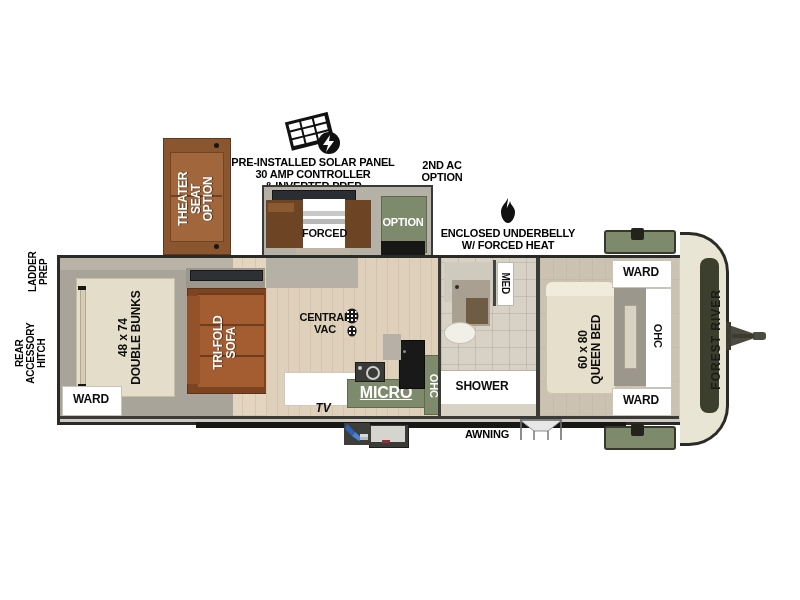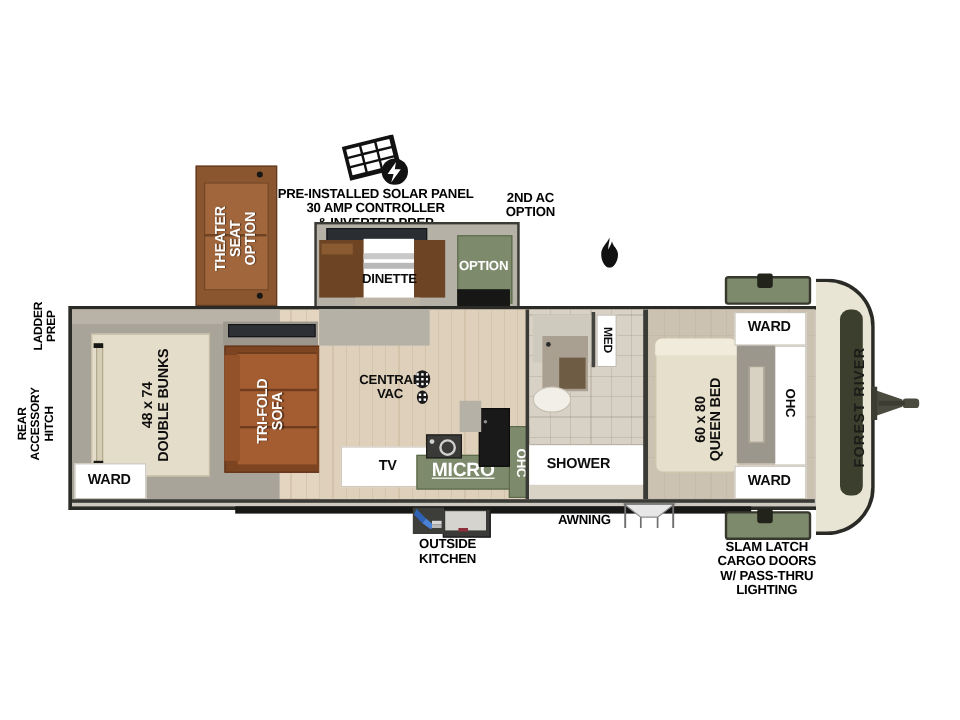--- a/index.html
+++ b/index.html
@@ -122,20 +122,22 @@
 
   <div class="callout" style="left:407px;top:160px;width:70px;font-size:11px;text-align:center;">2ND AC
 OPTION</div>
 
   <div class="flame-wrap" style="left:497px;top:197px;width:22px;height:28px;">
     <svg width="22" height="28" viewBox="0 0 22 28">
       <path d="M11 1 C 8 7, 4 9, 4 15 C 4 21, 7.5 26, 11 26 C 14.5 26, 18 21, 18 15
                C 18 10, 14 9, 13 4 C 12.2 7.5, 10.5 9, 10 11 C 9.5 8, 11 5, 11 1 Z" fill="#111"></path>
     </svg>
   </div>
+  <div class="callout" style="left:433px;top:228px;width:150px;font-size:11px;">ENCLOSED UNDERBELLY
+W/ FORCED HEAT</div>
 
   <div class="callout rot90" style="left:9px;top:261px;width:60px;font-size:10px;">LADDER
 PREP</div>
   <div class="callout rot90" style="left:-11px;top:337px;width:84px;font-size:10px;">REAR
 ACCESSORY
 HITCH</div>
 
   <div class="box" style="left:163px;top:138px;width:66px;height:115px;background:#8a5630;border:1px solid #5f3a1f;"></div>
   <div class="box" style="left:170px;top:152px;width:52px;height:88px;background:#a1663c;border:1px solid #704526;"></div>
   <div class="box" style="left:170px;top:195px;width:52px;height:2px;background:#6d4322;"></div>
@@ -148,21 +150,21 @@
 
   <div class="box" style="left:272px;top:190px;width:82px;height:11px;background:#2a2e33;border:1px solid #15181b;"></div>
 
   <div class="box cab-brown" style="left:266px;top:200px;width:40px;height:48px;"></div>
   <div class="box cab-brown" style="left:343px;top:200px;width:28px;height:48px;"></div>
   <div class="box" style="left:268px;top:203px;width:26px;height:9px;background:#8a5a31;"></div>
 
   <div class="box white" style="left:303px;top:199px;width:42px;height:57px;"></div>
   <div class="box" style="left:303px;top:211px;width:42px;height:5px;background:#c8c8c8;"></div>
   <div class="box" style="left:303px;top:219px;width:42px;height:5px;background:#b8b8b8;"></div>
-  <div class="rlabel" style="left:297px;top:228px;width:55px;font-size:11px;">DINETTE</div>
+  <div class="rlabel" style="left:297px;top:228px;width:55px;font-size:11px;">FORCED</div>
 
   <div class="box" style="left:296px;top:248px;width:54px;height:9px;background:#bdb6a6;"></div>
 
   <div class="box cab-green" style="left:381px;top:196px;width:44px;height:55px;border:1px solid #5d6a4c;"></div>
   <div class="box" style="left:381px;top:241px;width:44px;height:14px;background:#171715;"></div>
   <div class="rlabel" style="left:380px;top:217px;width:46px;font-size:11px;color:#fff;">OPTION</div>
 
   <div class="shell" style="left:57px;top:255px;width:625px;height:164px;"></div>
 
   <div class="box floor-wood" style="left:60px;top:258px;width:619px;height:158px;"></div>
@@ -213,21 +215,21 @@
           <rect x="12" y="11" width="1.6" height="2"></rect>
         <rect x="6" y="20" width="2" height="2"></rect>
           <rect x="10" y="20" width="2" height="2"></rect>
         <rect x="6" y="24" width="2" height="2"></rect>
           <rect x="10" y="24" width="2" height="2"></rect>
       </g>
     </svg>
   </div>
 
   <div class="box white" style="left:284px;top:372px;width:78px;height:32px;border:1px solid #cfc9bc;"></div>
-  <div class="rlabel" style="left:284px;top:382px;width:78px;font-size:12px;">TV</div>
+  <div class="rlabel" style="left:284px;top:402px;width:78px;font-size:12px;font-style:italic;">TV</div>
 
   <div class="box cab-green" style="left:347px;top:379px;width:78px;height:27px;border:1px solid #5d6a4c;"></div>
   <div class="rlabel" style="left:348px;top:385px;width:76px;font-size:16px;color:#fff;text-decoration:underline;">MICRO</div>
   <div class="box" style="left:355px;top:362px;width:28px;height:18px;background:#3a3a38;border:1px solid #1d1d1b;"></div>
   <div class="box" style="left:366px;top:366px;width:10px;height:10px;border-radius:50%;border:2px solid #cfcfcf;"></div>
   <div class="box" style="left:358px;top:366px;width:4px;height:4px;border-radius:50%;background:#cfcfcf;"></div>
 
   <div class="box cab-green" style="left:424px;top:355px;width:17px;height:58px;border:1px solid #5d6a4c;"></div>
   <div class="rlabel rot90cw" style="left:411px;top:380px;width:44px;font-size:11px;color:#fff;">OHC</div>
 
@@ -293,40 +295,34 @@
   <div class="box" style="left:382px;top:440px;width:8px;height:3px;background:#8c2f3a;"></div>
   <div class="box" style="left:344px;top:423px;width:26px;height:22px;background:#3d3d3a;"></div>
   <div style="position:absolute;left:344px;top:420px;width:26px;height:26px;">
     <svg width="26" height="26" viewBox="0 0 26 26">
       <polygon points="3,4 11,12 8,16 1,9" fill="#2f62b5"></polygon>
       <polygon points="11,12 18,18 15,21 8,16" fill="#4a82d8"></polygon>
       <rect x="16" y="14" width="8" height="3" fill="#d8d8d8"></rect>
       <rect x="16" y="17" width="8" height="3" fill="#b9b9b9"></rect>
     </svg>
   </div>
-  <div class="callout" style="left:330px;top:449px;width:86px;font-size:11px;">OUTSIDE
-KITCHEN</div>
 
   <div class="callout" style="left:455px;top:429px;width:64px;font-size:11px;">AWNING</div>
   <div style="position:absolute;left:518px;top:418px;width:46px;height:24px;">
     <svg width="46" height="24" viewBox="0 0 46 24">
       <polygon points="2,2 44,2 30,13 16,13" fill="#e7e7e7" stroke="#8d8d8d" stroke-width="1"></polygon>
       <line x1="3" y1="2" x2="3" y2="22" stroke="#6f6f6f" stroke-width="1.6"></line>
       <line x1="43" y1="2" x2="43" y2="22" stroke="#6f6f6f" stroke-width="1.6"></line>
       <line x1="16" y1="13" x2="16" y2="22" stroke="#6f6f6f" stroke-width="1.4"></line>
       <line x1="30" y1="13" x2="30" y2="22" stroke="#6f6f6f" stroke-width="1.4"></line>
       <line x1="2" y1="2" x2="44" y2="2" stroke="#6f6f6f" stroke-width="1.4"></line>
     </svg>
   </div>
 
   <div class="box cab-green" style="left:604px;top:230px;width:68px;height:20px;border:2px solid #36382c;border-radius:3px;"></div>
   <div class="box" style="left:631px;top:228px;width:13px;height:12px;background:#22241c;border-radius:2px;"></div>
 
   <div class="box cab-green" style="left:604px;top:426px;width:68px;height:20px;border:2px solid #36382c;border-radius:3px;"></div>
   <div class="box" style="left:631px;top:424px;width:13px;height:12px;background:#22241c;border-radius:2px;"></div>
 
-  <div class="callout" style="left:583px;top:451px;width:112px;font-size:11px;">SLAM LATCH
-CARGO DOORS
-W/ PASS-THRU
-LIGHTING</div>
 
 
 </div>
 
 </body></html>

